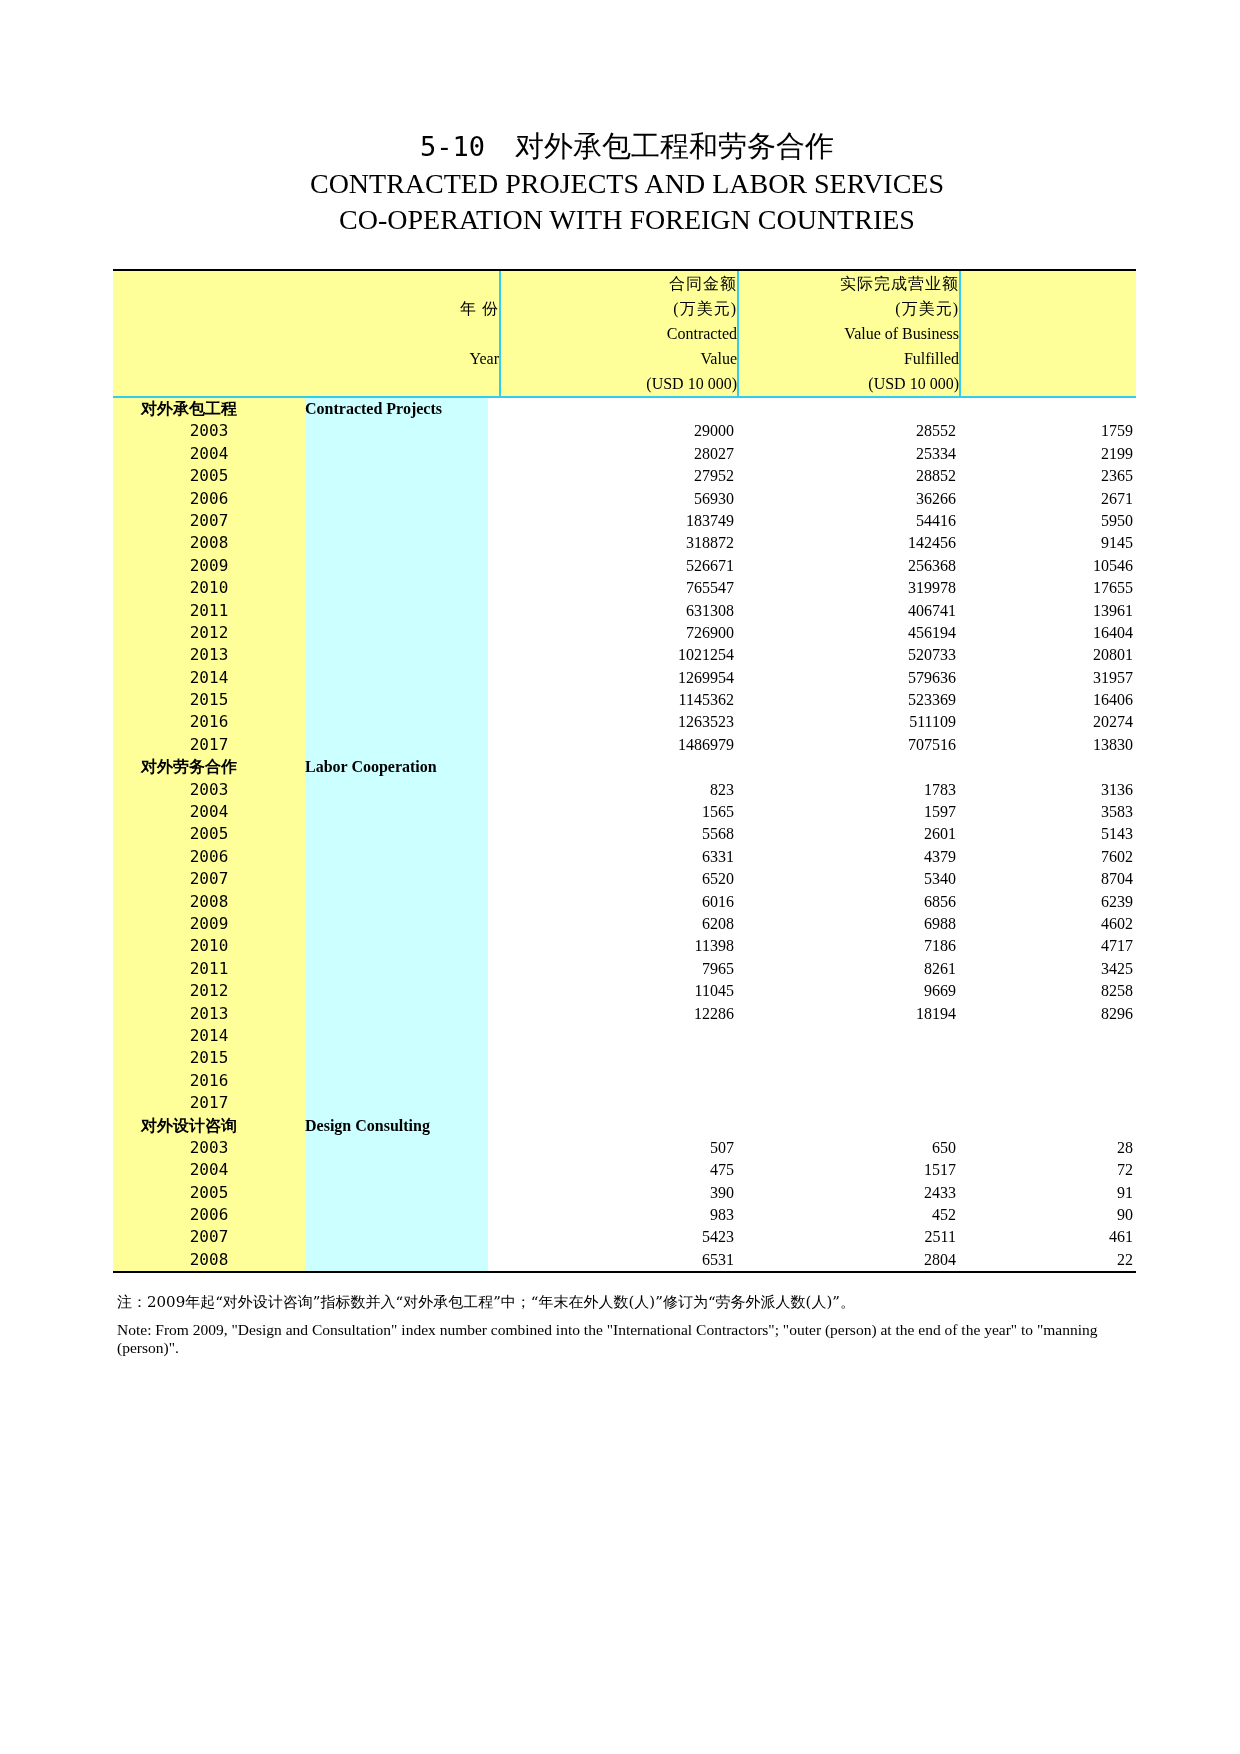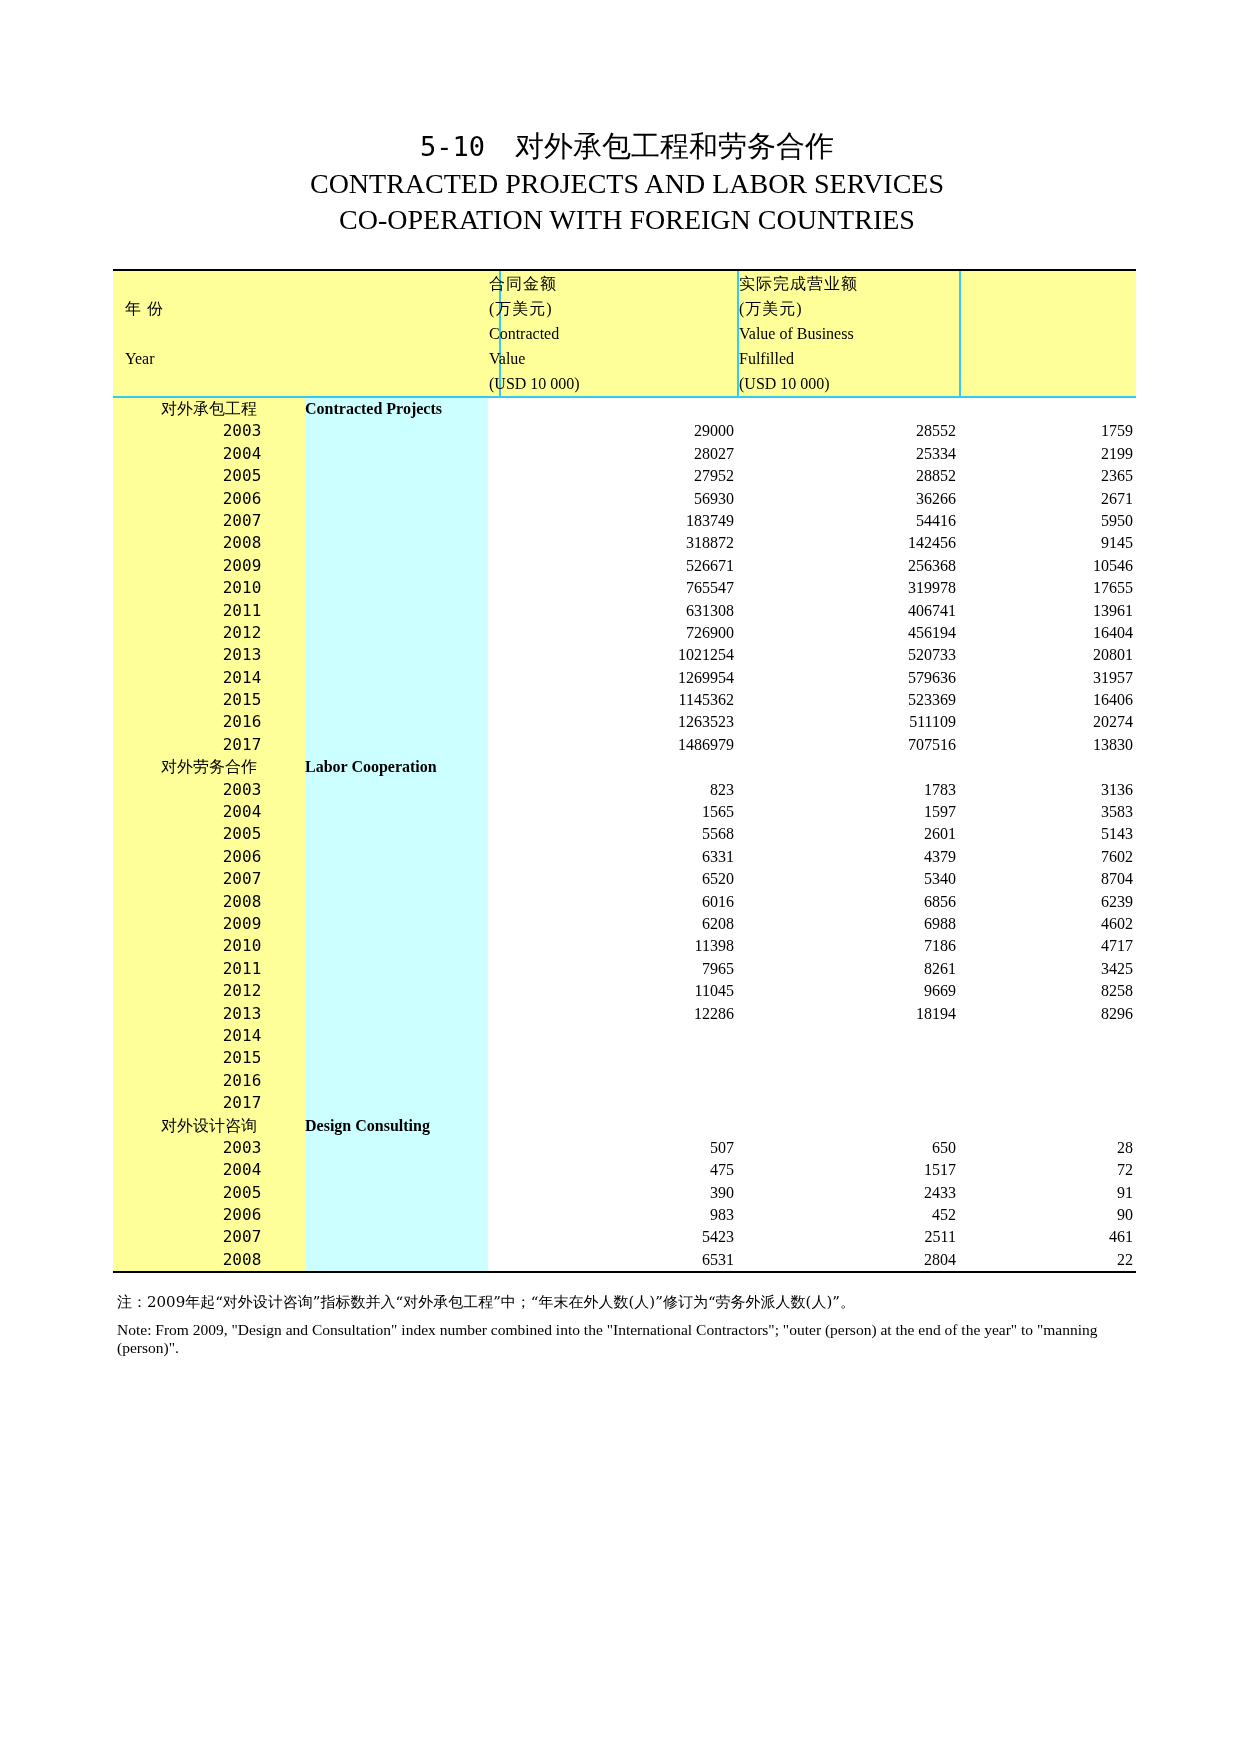--- a/index.html
+++ b/index.html
@@ -6,38 +6,38 @@
   body { width: 1240px; height: 1754px; position: relative; overflow: hidden;
          font-family: "Liberation Serif", "DejaVu Serif", serif; color: #000; }
   .title-block { position: absolute; left: 0; top: 126px; width: 1254px; text-align: center; }
   .title-cn { font-size: 29px; line-height: 40px; height: 40px; }
   .title-cn .num { font-family: "DejaVu Sans Mono", monospace; font-size: 27px; margin-right: 30px; }
   .title-en { font-size: 28px; line-height: 36px; }
 
   .table { position: absolute; left: 113px; top: 269px; width: 1023px; }
   .thead { position: relative; height: 125px; background: #ffff99;
            border-top: 2px solid #000; border-bottom: 2px solid #33ccee; }
-  .th { position: absolute; top: 0; bottom: 0; text-align: left;
+  .th { position: absolute; top: 0; bottom: 0; text-align: right;
         font-size: 16px; line-height: 25px; }
   .th.c1 { left: 12px; width: 374px; border-right: 2px solid #33ccee; }
   .th.c2 { left: 376px; width: 248px; border-right: 2px solid #33ccee; }
   .th.c3 { left: 626px; width: 220px; border-right: 2px solid #33ccee; }
   .th.c4 { left: 848px; width: 175px; }
   .th .ln { display: block; height: 25px; }
   .th.c1 .ln.blank { height: 25px; }
   .th .cn { font-size: 16px; letter-spacing: 1px; }
 
   .tbody { position: relative; }
   .bg-year { position: absolute; left: 0; top: 0; bottom: 0; width: 192px; background: #ffff99; }
   .bg-en { position: absolute; left: 192px; top: 0; bottom: 0; width: 183px; background: #ccffff; }
   .row { position: relative; height: 22.4px; font-size: 16px; line-height: 22px; }
   .row .yr { position: absolute; left: 0; width: 192px; text-align: center;
-             font-family: "DejaVu Sans Mono", monospace; font-size: 16px; padding-left: 33px; }
-  .row .sec-cn { position: absolute; left: 0; width: 192px; text-align: center;
-                 font-weight: normal; font-size: 16px; font-family: "DejaVu Sans", sans-serif; }
+             font-family: "DejaVu Sans Mono", monospace; font-size: 16px; }
+  .row .sec-cn { position: absolute; left: 0; width: 192px; text-align: left;
+                 font-weight: bold; font-size: 16px; font-family: "DejaVu Sans", sans-serif; padding-left: 28px; }
   .row .sec-en { position: absolute; left: 192px; width: 179px; text-align: left;
                  font-weight: bold; font-size: 16px; }
   .row .v { position: absolute; text-align: right; }
   .row .v2 { left: 376px; width: 245px; }
   .row .v3 { left: 626px; width: 217px; }
   .row .v4 { left: 848px; width: 172px; }
   .bottom-rule { position: absolute; left: 0; right: 0; bottom: -2px; height: 2px; background: #000; }
 
   .notes { position: absolute; left: 117px; top: 1291px; width: 1020px; font-size: 15px; }
   .note-cn { line-height: 22px; font-family: "DejaVu Serif", serif; font-size: 15px; }

